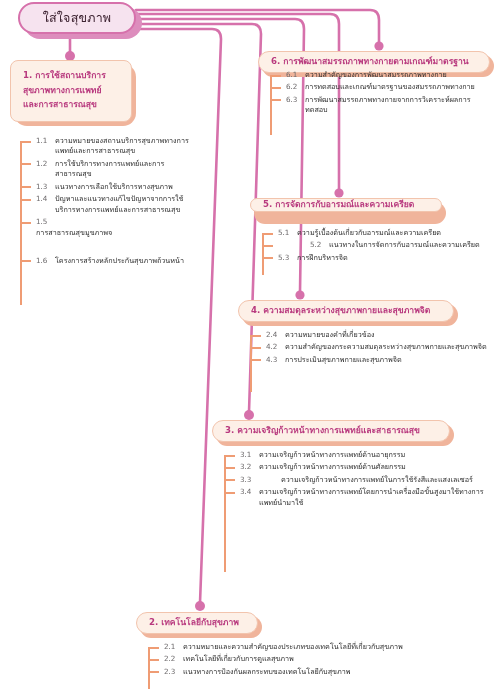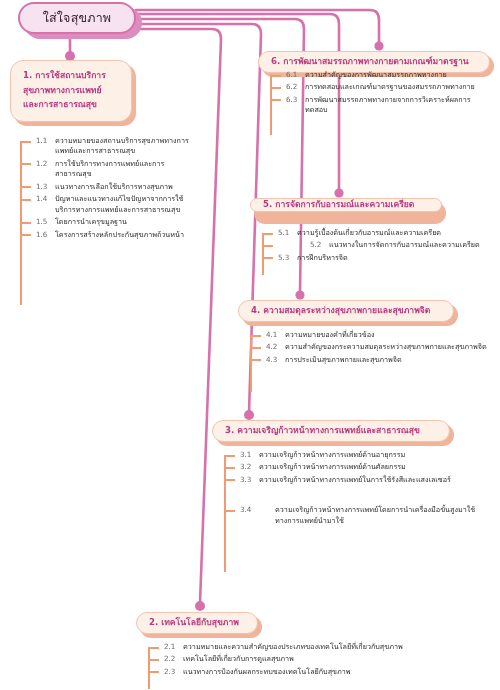--- a/index.html
+++ b/index.html
@@ -123,21 +123,21 @@
     <path d="M70 36 L70 54" fill="none" stroke="#d671ab" stroke-width="2.6" stroke-linecap="round"></path>
     <circle class="dot" cx="70" cy="56" r="5"></circle>
   </svg>
 
   <div class="root-shadow"></div>
   <div class="root-node">
     <span class="root-label">ใส่ใจสุขภาพ</span>
   </div>
 
   <div class="node-shadow" style="left:14px; top:64px; width:122px; height:62px;"></div>
-  <div class="node multiline" style="left:10px; top:60px; width:122px; height:62px;">
+  <div class="node multiline" style="left:10px; top:60px; width:122px; height:62px;border-radius:8px;">
     <div>
       <div class="node-title">1.    การใช้สถานบริการ</div>
       <div class="node-title">สุขภาพทางการแพทย์</div>
       <div class="node-title">และการสาธารณสุข</div>
     </div>
   </div>
   <div class="sublist" style="left:20px; top:136px; width:180px;">
     <div class="spine" style="height:164px;"></div>
     <div class="subrow" style="margin-bottom:2px;">
       <span class="tick"></span>
@@ -152,24 +152,24 @@
     <div class="subrow" style="margin-bottom:2px;">
       <span class="tick"></span>
       <span class="sub-num">1.3</span>
       <span class="sub-text">แนวทางการเลือกใช้บริการทางสุขภาพ</span>
     </div>
     <div class="subrow" style="margin-bottom:2px;">
       <span class="tick"></span>
       <span class="sub-num">1.4</span>
       <span class="sub-text">ปัญหาและแนวทางแก้ไขปัญหาจากการใช้บริการทางการแพทย์และการสาธารณสุข</span>
     </div>
-    <div class="subrow" style="margin-bottom:2px;">
+    <div class="subrow" style="margin-bottom:18px;flex-direction:column;">
       <span class="tick"></span>
       <span class="sub-num">1.5</span>
-      <span class="sub-text">โดยการนำเครุขมูลฐาน</span>
+      <span class="sub-text">การสาธารณสุขมูขภาพจ</span>
     </div>
     <div class="subrow">
       <span class="tick"></span>
       <span class="sub-num">1.6</span>
       <span class="sub-text">โครงการสร้างหลักประกันสุขภาพถ้วนหน้า</span>
     </div>
   </div>
 
   <div class="node-shadow" style="left:262px; top:55px; width:232px; height:22px;"></div>
   <div class="node" style="left:258px; top:51px; width:232px; height:22px;">
@@ -218,21 +218,21 @@
   </div>
 
   <div class="node-shadow" style="left:242px; top:304px; width:216px; height:22px;"></div>
   <div class="node" style="left:238px; top:300px; width:216px; height:22px;">
     <span class="node-title">4.   ความสมดุลระหว่างสุขภาพกายและสุขภาพจิต</span>
   </div>
   <div class="sublist" style="left:250px; top:330px; width:238px;">
     <div class="spine" style="height:57px;"></div>
     <div class="subrow" style="margin-bottom:2px;">
       <span class="tick"></span>
-      <span class="sub-num">4.1</span>
+      <span class="sub-num">2.4</span>
       <span class="sub-text">ความหมายของคำที่เกี่ยวข้อง</span>
     </div>
     <div class="subrow" style="margin-bottom:2px;">
       <span class="tick"></span>
       <span class="sub-num">4.2</span>
       <span class="sub-text">ความสำคัญของกระความสมดุลระหว่างสุขภาพกายและสุขภาพจิต</span>
     </div>
     <div class="subrow">
       <span class="tick"></span>
       <span class="sub-num">4.3</span>
@@ -249,26 +249,26 @@
     <div class="subrow" style="margin-bottom:2px;">
       <span class="tick"></span>
       <span class="sub-num">3.1</span>
       <span class="sub-text">ความเจริญก้าวหน้าทางการแพทย์ด้านอายุกรรม</span>
     </div>
     <div class="subrow" style="margin-bottom:2px;">
       <span class="tick"></span>
       <span class="sub-num">3.2</span>
       <span class="sub-text">ความเจริญก้าวหน้าทางการแพทย์ด้านศัลยกรรม</span>
     </div>
-    <div class="subrow" style="margin-bottom:20px;">
+    <div class="subrow" style="margin-bottom:2px;gap:22px;">
       <span class="tick"></span>
       <span class="sub-num">3.3</span>
       <span class="sub-text">ความเจริญก้าวหน้าทางการแพทย์ในการใช้รังสีและแสงเลเซอร์</span>
     </div>
-    <div class="subrow" style="margin-bottom:2px;gap:16px;">
+    <div class="subrow" style="margin-bottom:2px;">
       <span class="tick"></span>
       <span class="sub-num">3.4</span>
       <span class="sub-text">ความเจริญก้าวหน้าทางการแพทย์โดยการนำเครื่องมือขั้นสูงมาใช้ทางการแพทย์นำมาใช้</span>
     </div>
   </div>
 
   <div class="node-shadow" style="left:140px; top:616px; width:122px; height:22px;"></div>
   <div class="node" style="left:136px; top:612px; width:122px; height:22px;">
     <span class="node-title">2.  เทคโนโลยีกับสุขภาพ</span>
   </div>

